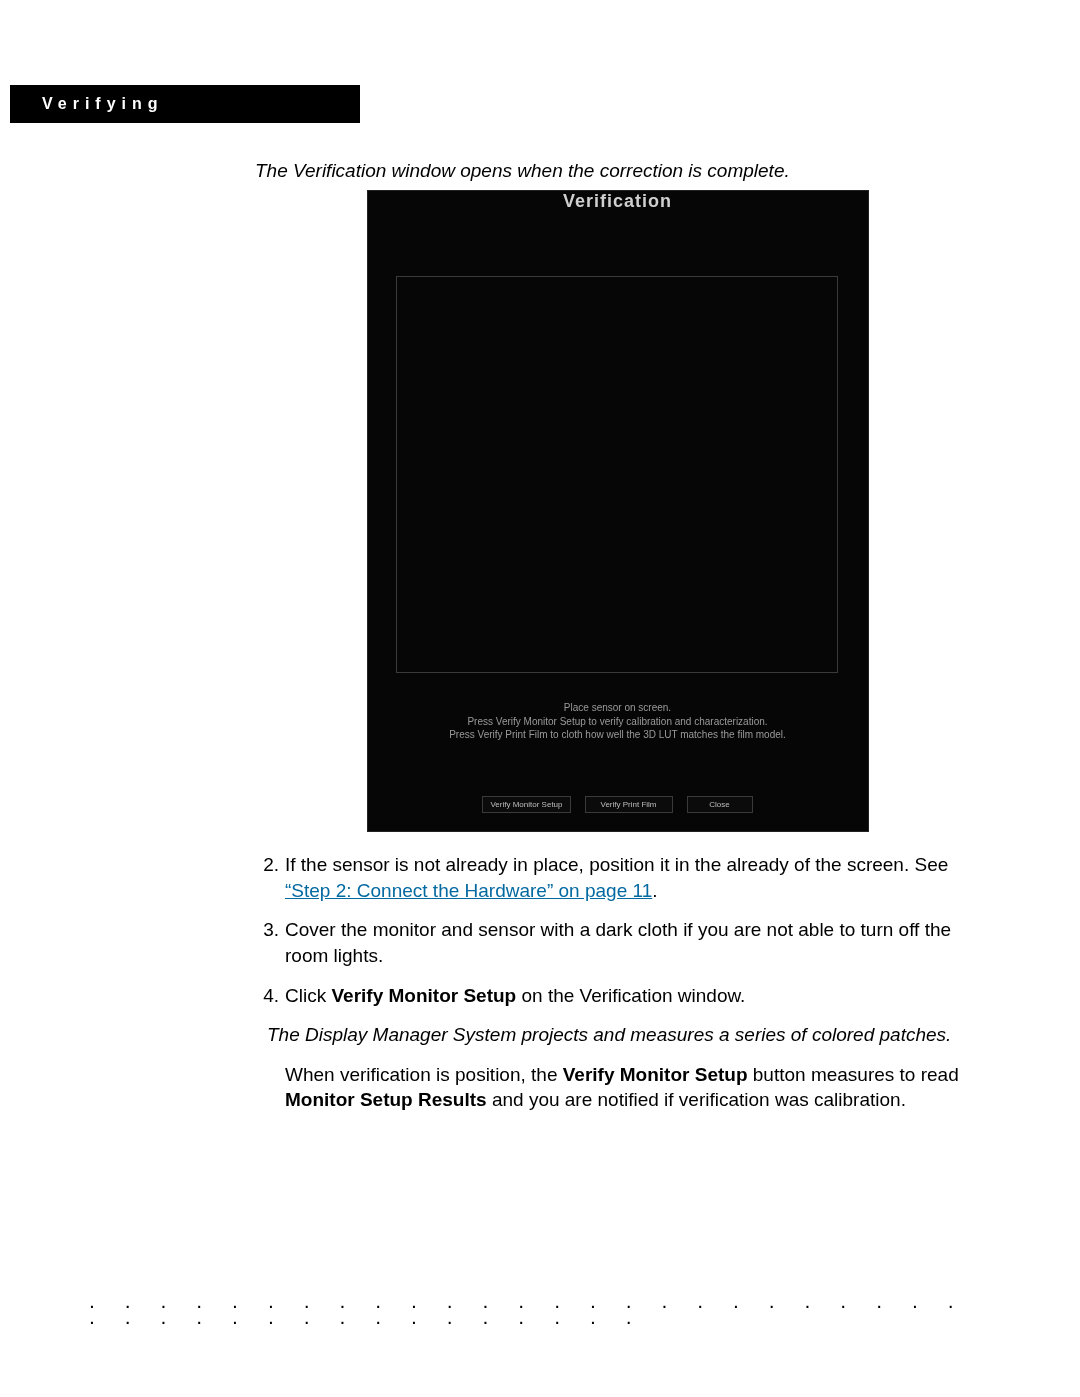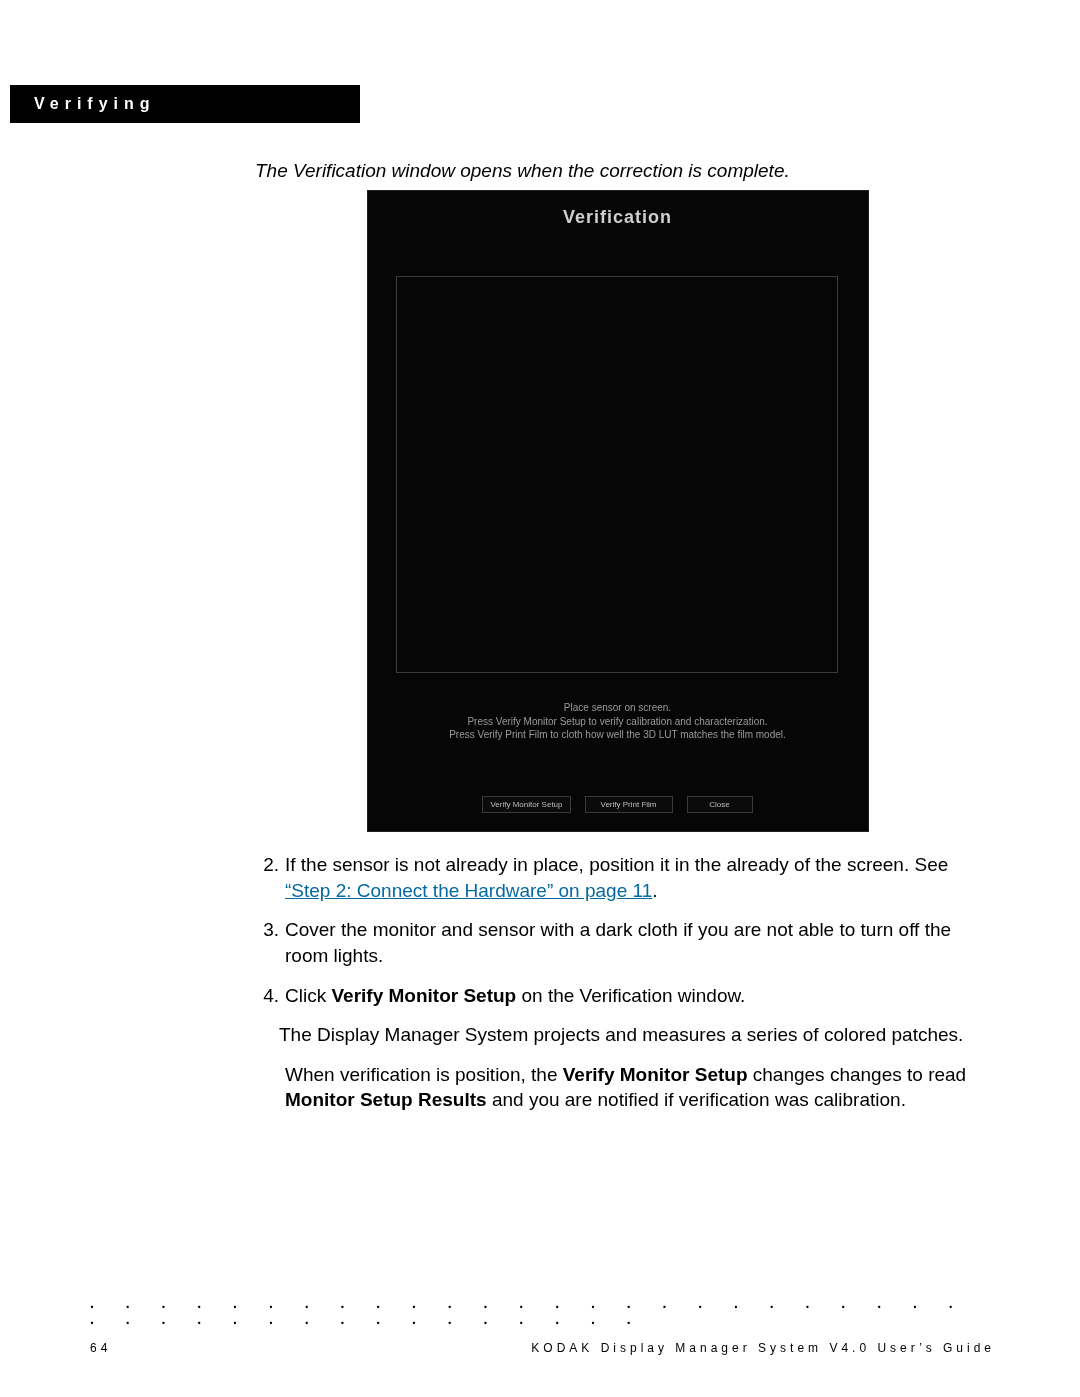--- a/index.html
+++ b/index.html
@@ -1,33 +1,33 @@
 <!DOCTYPE html>
 <html><head>
 <meta charset="utf-8">
 <style>
   html,body{margin:0;padding:0;background:#fff;font-family:Arial,Helvetica,sans-serif;color:#000}
   .page{width:1080px;height:1397px;position:relative;box-sizing:border-box}
-  .header-band{position:absolute;left:10px;top:85px;background:#000;color:#fff;padding:10px 24px;width:350px;box-sizing:border-box;font-weight:bold;letter-spacing:6px;font-size:16px}
+  .header-band{position:absolute;left:10px;top:85px;background:#000;color:#fff;padding:10px 32px;width:350px;box-sizing:border-box;font-weight:bold;letter-spacing:6px;font-size:16px}
   .content{position:absolute;left:255px;top:160px;width:725px}
   .intro{font-style:italic;font-size:19px;margin-bottom:8px}
   
   .verif{background:#060606;width:500px;height:640px;position:relative;margin:0 auto;border:1px solid #222}
-  .verif-title{color:#cfcfcf;text-align:center;font-size:18px;font-weight:bold;letter-spacing:1px;padding-top:16px}
+  .verif-title{color:#cfcfcf;text-align:center;font-size:18px;font-weight:bold;letter-spacing:1px;padding-top:0}
   .verif-box{position:absolute;left:28px;top:85px;width:440px;height:395px;border:1px solid #3a3a3a}
   .verif-text{position:absolute;left:0;right:0;top:510px;color:#9a9a9a;text-align:center;font-size:10px;line-height:1.35}
   .verif-buttons{position:absolute;left:0;right:0;bottom:18px;display:flex;justify-content:center;gap:14px}
   .verif-btn{background:#0b0b0b;color:#bdbdbd;border:1px solid #3a3a3a;font-size:8px;padding:3px 7px;min-width:72px;text-align:center}
   .verif-btn.small{min-width:50px}
   .steps{margin-top:20px;font-size:19px;line-height:1.35}
   .step{display:flex;margin-bottom:14px}
   .step-num{width:24px;flex:0 0 24px;text-align:right;margin-right:6px}
   .step-body{flex:1}
   .link{color:#0369a1;text-decoration:underline}
-  .italic-block{margin:14px 0 14px 24px}
+  .italic-block{font-style:italic;margin:14px 0 14px 12px}
   .follow{margin:0 0 0 30px}
   b{font-weight:bold}
   
   .dot-rule{position:absolute;left:90px;bottom:70px;width:905px;letter-spacing:14px;font-size:14px;font-weight:bold}
   .footer{position:absolute;left:90px;bottom:42px;width:905px;font-size:12px;letter-spacing:4px;display:flex;justify-content:space-between}
 </style>
 </head>
 <body>
 
 <div class="page">
@@ -72,26 +72,22 @@
       <div class="step">
         <div class="step-num">4.</div>
         <div class="step-body">
           <span>Click </span><b>Verify Monitor Setup</b><span> on the Verification window.</span>
         </div>
       </div>
 
       <div class="italic-block">The Display Manager System projects and measures a series of colored patches.</div>
 
       <div class="follow">
-        <span>When verification is position, the </span><b>Verify Monitor Setup</b><span> changes changes to read </span><b>Monitor Setup Results</b><span> and you are notified if verification was calibration.</span>
+        <span>When verification is position, the </span><b>Verify Monitor Setup</b><span> button measures to read </span><b>Monitor Setup Results</b><span> and you are notified if verification was calibration.</span>
       </div>
 
     </div>
   </div>
 
   <div class="dot-rule">. . . . . . . . . . . . . . . . . . . . . . . . . . . . . . . . . . . . . . . . .</div>
 
-  <div class="footer">
-    <span>64</span>
-    <span>KODAK Display Manager System V4.0 User’s Guide</span>
-  </div>
 
 </div>
 
 </body></html>

